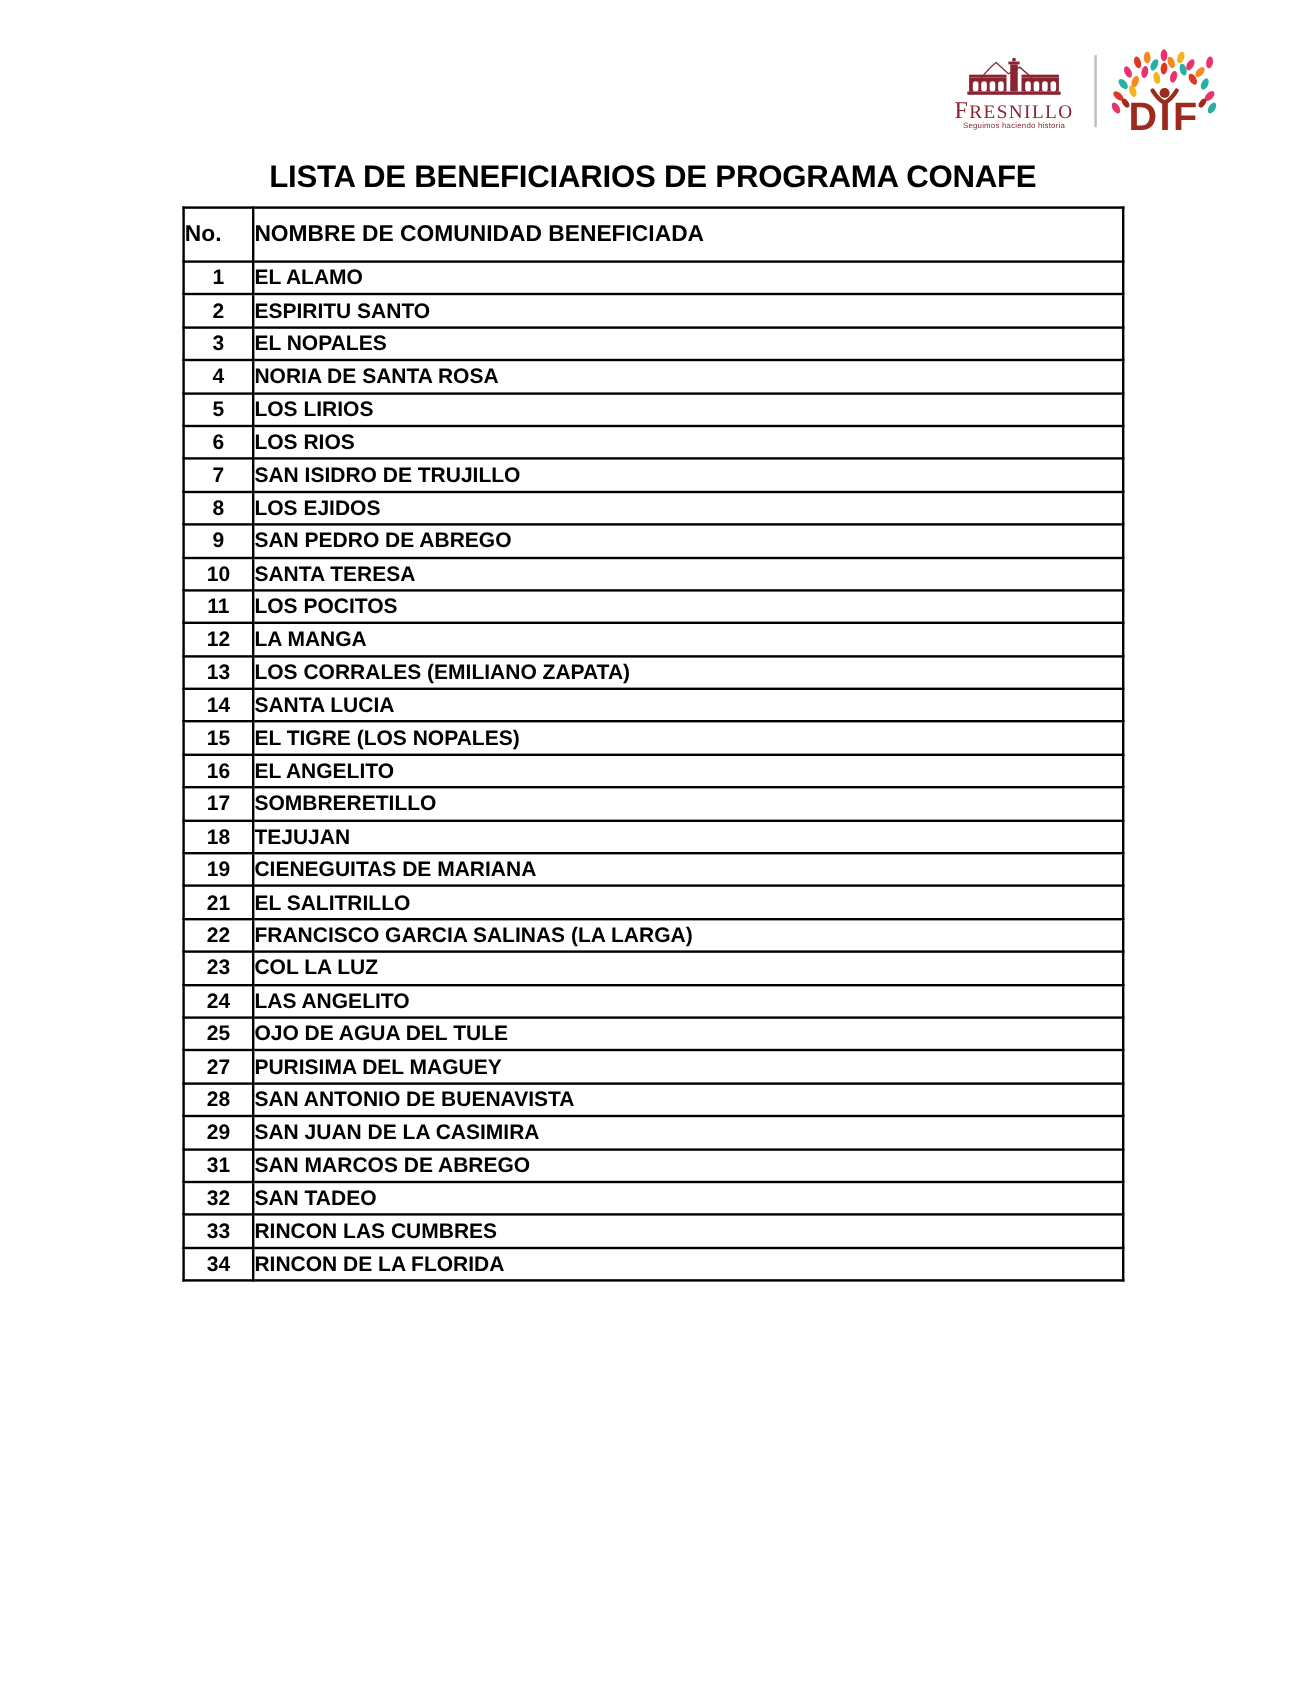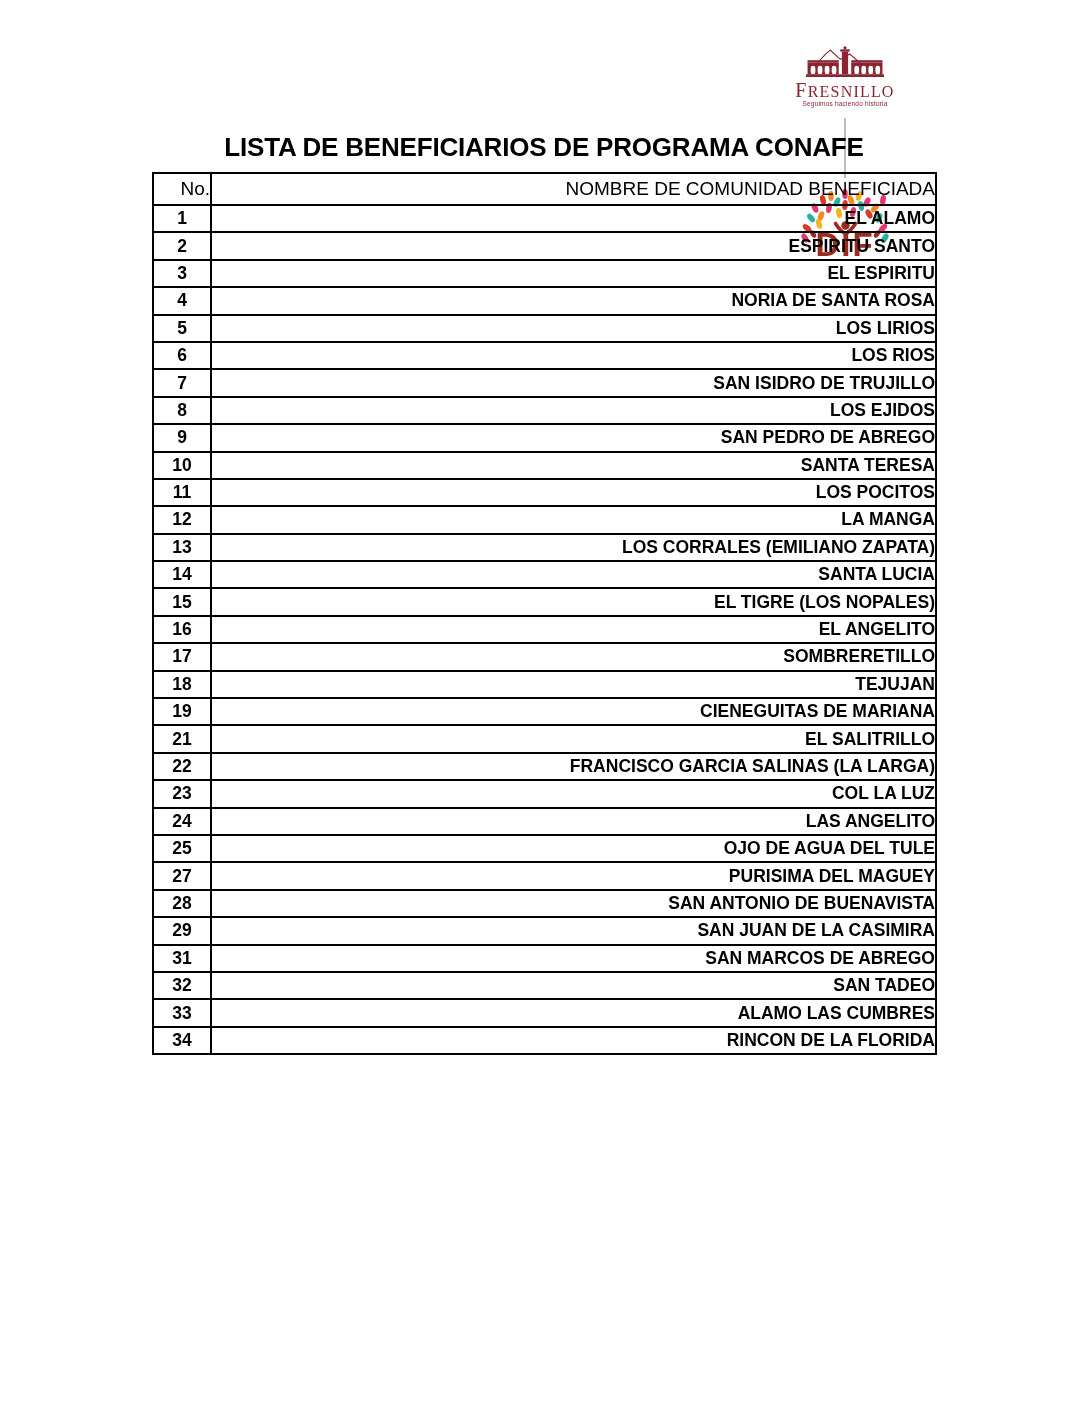--- a/index.html
+++ b/index.html
@@ -15,21 +15,21 @@
   *{margin:0;padding:0;box-sizing:border-box;}
   html,body{background:#ffffff;}
   body{
     width:1088px;height:1408px;position:relative;
     font-family:"Liberation Sans", sans-serif;color:#000;
     overflow:hidden;
   }
   
   .logo-row{
     position:absolute;top:40px;left:788px;
-    display:flex;align-items:center;gap:10px;flex-direction:column;
+    display:flex;align-items:center;gap:10px;
   }
   .fresnillo{width:114px;text-align:center;}
   .fresnillo svg{display:block;margin:0 auto;width:78px;height:42px;}
   .fres-name{
     font-family:"Liberation Serif", serif;
     font-size:16px;letter-spacing:1.2px;color:var(--logo-maroon);
     line-height:17px;white-space:nowrap;
   }
   .fres-name::first-letter{font-size:20px;}
   .fres-tagline{
@@ -53,24 +53,24 @@
   
   table.benef{
     position:absolute;left:152px;top:172px;width:785px;
     border-collapse:collapse;table-layout:fixed;
   }
   table.benef col.c-no{width:58px;}
   table.benef th,table.benef td{
     border:2px solid var(--table-border);
     vertical-align:middle;overflow:hidden;white-space:nowrap;
   }
-  table.benef th{height:32px;font-size:19px;font-weight:normal;text-align:right;}
+  table.benef th{height:45px;font-size:19px;font-weight:bold;text-align:left;}
   table.benef td{height:27.4px;font-size:17.5px;font-weight:600;}
   td.no{text-align:center;}
-  td.name{text-align:right;padding-left:10px;}
+  td.name{text-align:left;padding-left:0;}
 </style>
 </head>
 <body>
 
 <div class="logo-row">
   <div class="fresnillo">
     <svg viewBox="0 0 100 46" aria-hidden="true">
       <path class="maroon-line" stroke-width="1.4" d="M4,40 C14,26 23,15 31,9 L44,21 L56,14 L78,33 L96,40"></path>
 
       <rect class="maroon" x="2" y="22" width="40" height="3"></rect>
@@ -155,21 +155,21 @@
       <tr>
         <td class="no">1</td>
         <td class="name">EL ALAMO</td>
       </tr>
       <tr>
         <td class="no">2</td>
         <td class="name">ESPIRITU SANTO</td>
       </tr>
       <tr>
         <td class="no">3</td>
-        <td class="name">EL ESPIRITU</td>
+        <td class="name">EL NOPALES</td>
       </tr>
       <tr>
         <td class="no">4</td>
         <td class="name">NORIA DE SANTA ROSA</td>
       </tr>
       <tr>
         <td class="no">5</td>
         <td class="name">LOS LIRIOS</td>
       </tr>
       <tr>
@@ -263,20 +263,20 @@
       <tr>
         <td class="no">31</td>
         <td class="name">SAN MARCOS DE ABREGO</td>
       </tr>
       <tr>
         <td class="no">32</td>
         <td class="name">SAN TADEO</td>
       </tr>
       <tr>
         <td class="no">33</td>
-        <td class="name">ALAMO LAS CUMBRES</td>
+        <td class="name">RINCON LAS CUMBRES</td>
       </tr>
       <tr>
         <td class="no">34</td>
         <td class="name">RINCON DE LA FLORIDA</td>
       </tr>
     </tbody>
 </table>
 
 </body></html>

